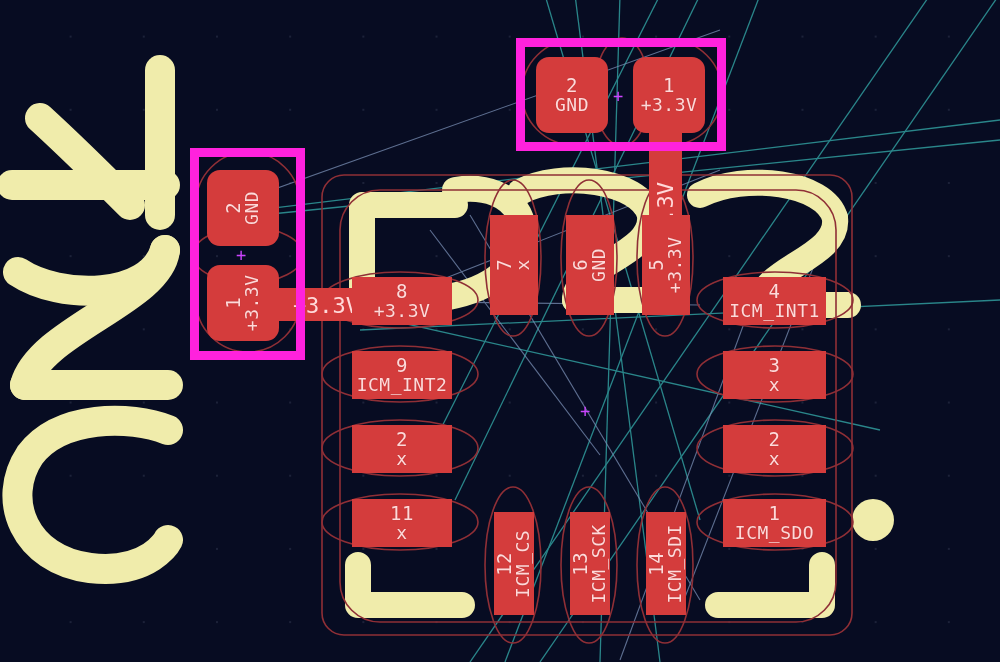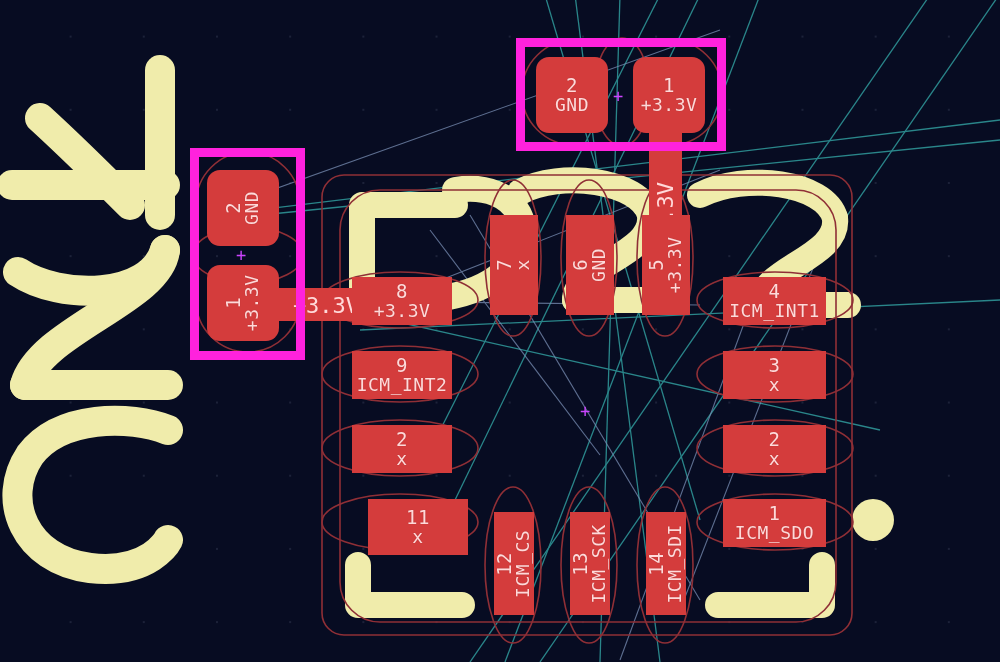--- a/index.html
+++ b/index.html
@@ -216,21 +216,21 @@
       <span class="num">9</span>
       <span class="net">ICM_INT2</span>
     </div>
   </div>
   <div class="pad" style="left:352px;top:425px;width:100px;height:48px;">
     <div class="inner">
       <span class="num">2</span>
       <span class="net">x</span>
     </div>
   </div>
-  <div class="pad" style="left:352px;top:499px;width:100px;height:56px;margin-left:16px;">
+  <div class="pad" style="left:352px;top:499px;width:100px;height:48px;">
     <div class="inner">
       <span class="num">11</span>
       <span class="net">x</span>
     </div>
   </div>
 
   <div class="pad" style="left:723px;top:277px;width:103px;height:48px;">
     <div class="inner">
       <span class="num">4</span>
       <span class="net">ICM_INT1</span>

